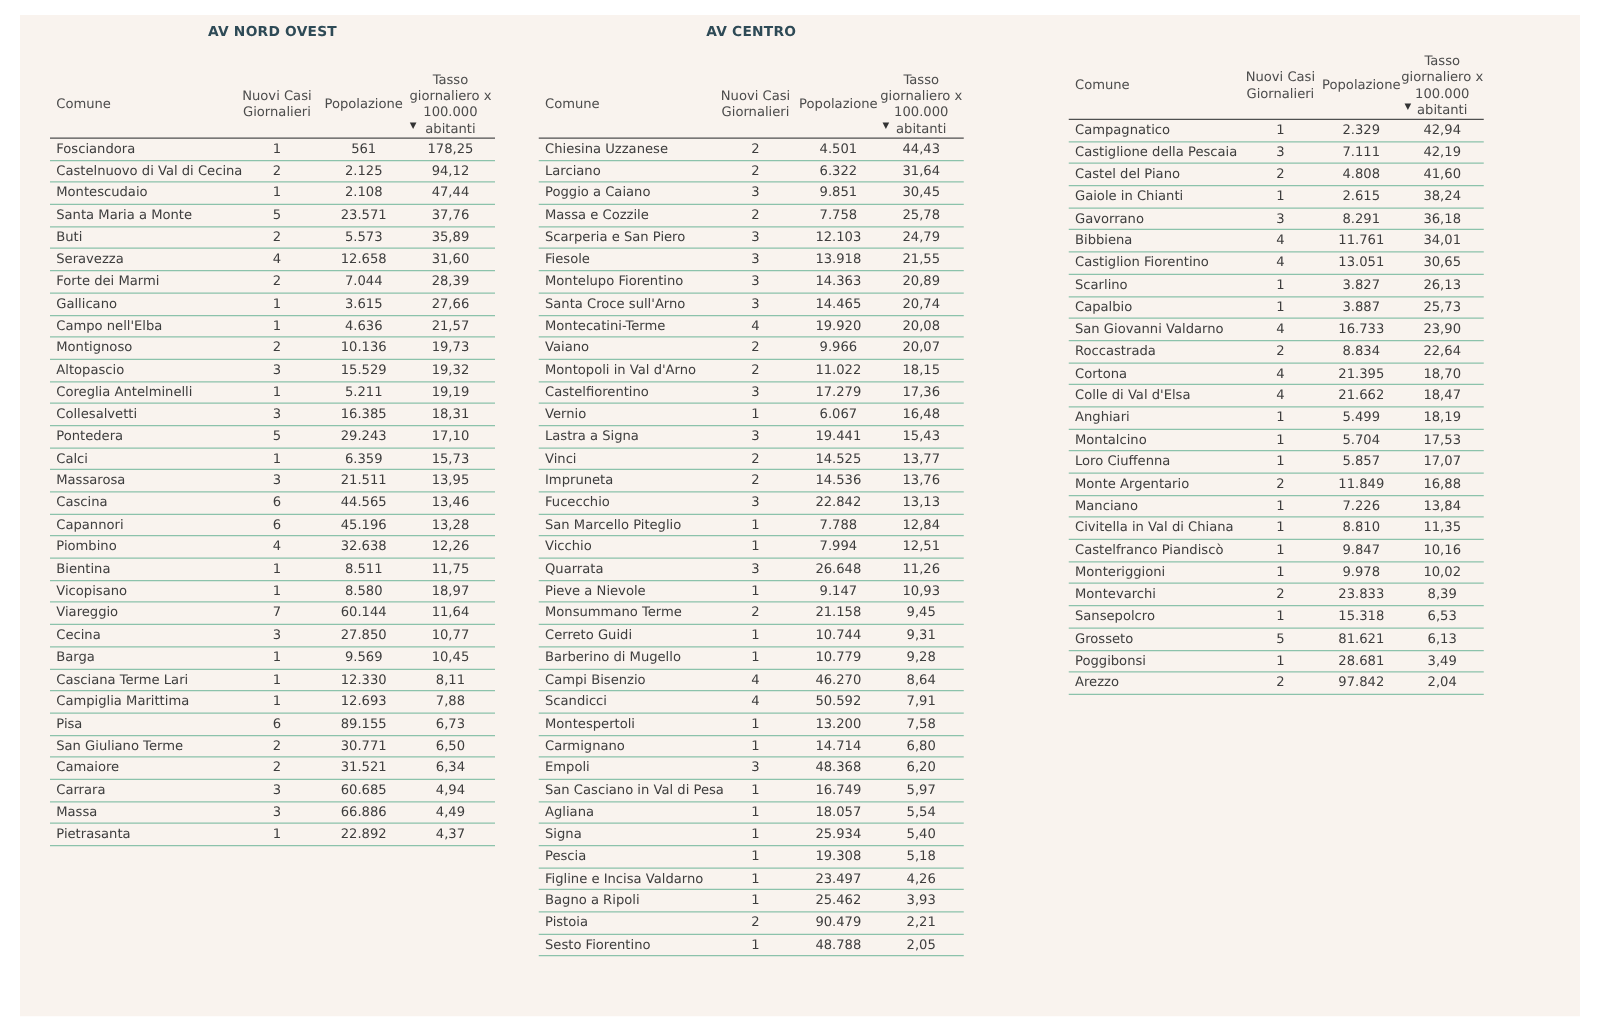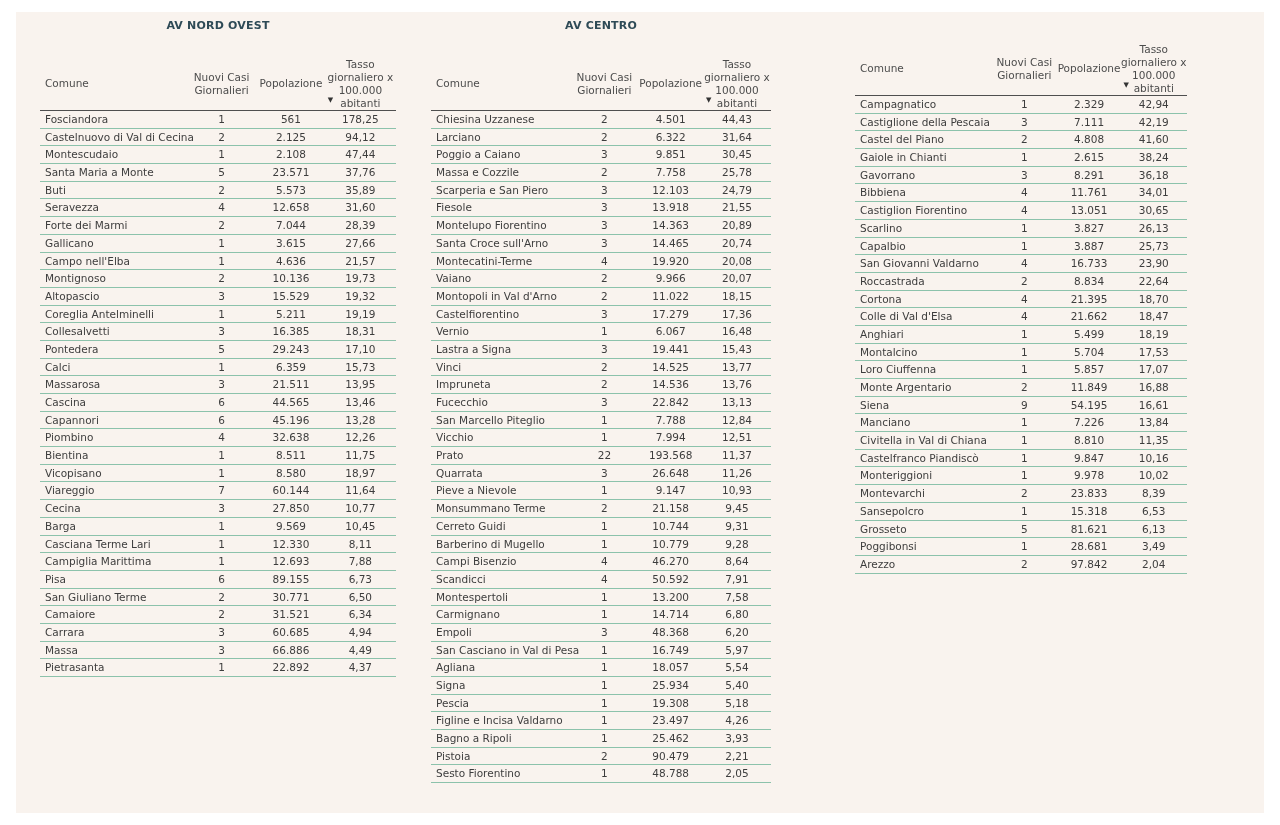--- a/index.html
+++ b/index.html
@@ -372,26 +372,20 @@
         <div class="cell c3">7.788</div>
         <div class="cell c4">12,84</div>
       </div>
       <div class="trow">
         <div class="cell c1">Vicchio</div>
         <div class="cell c2">1</div>
         <div class="cell c3">7.994</div>
         <div class="cell c4">12,51</div>
       </div>
       <div class="trow">
-        <div class="cell c1">Prato</div>
-        <div class="cell c2">22</div>
-        <div class="cell c3">193.568</div>
-        <div class="cell c4">11,37</div>
-      </div>
-      <div class="trow">
         <div class="cell c1">Quarrata</div>
         <div class="cell c2">3</div>
         <div class="cell c3">26.648</div>
         <div class="cell c4">11,26</div>
       </div>
       <div class="trow">
         <div class="cell c1">Pieve a Nievole</div>
         <div class="cell c2">1</div>
         <div class="cell c3">9.147</div>
         <div class="cell c4">10,93</div>
@@ -602,26 +596,20 @@
         <div class="cell c3">5.857</div>
         <div class="cell c4">17,07</div>
       </div>
       <div class="trow">
         <div class="cell c1">Monte Argentario</div>
         <div class="cell c2">2</div>
         <div class="cell c3">11.849</div>
         <div class="cell c4">16,88</div>
       </div>
       <div class="trow">
-        <div class="cell c1">Siena</div>
-        <div class="cell c2">9</div>
-        <div class="cell c3">54.195</div>
-        <div class="cell c4">16,61</div>
-      </div>
-      <div class="trow">
         <div class="cell c1">Manciano</div>
         <div class="cell c2">1</div>
         <div class="cell c3">7.226</div>
         <div class="cell c4">13,84</div>
       </div>
       <div class="trow">
         <div class="cell c1">Civitella in Val di Chiana</div>
         <div class="cell c2">1</div>
         <div class="cell c3">8.810</div>
         <div class="cell c4">11,35</div>

